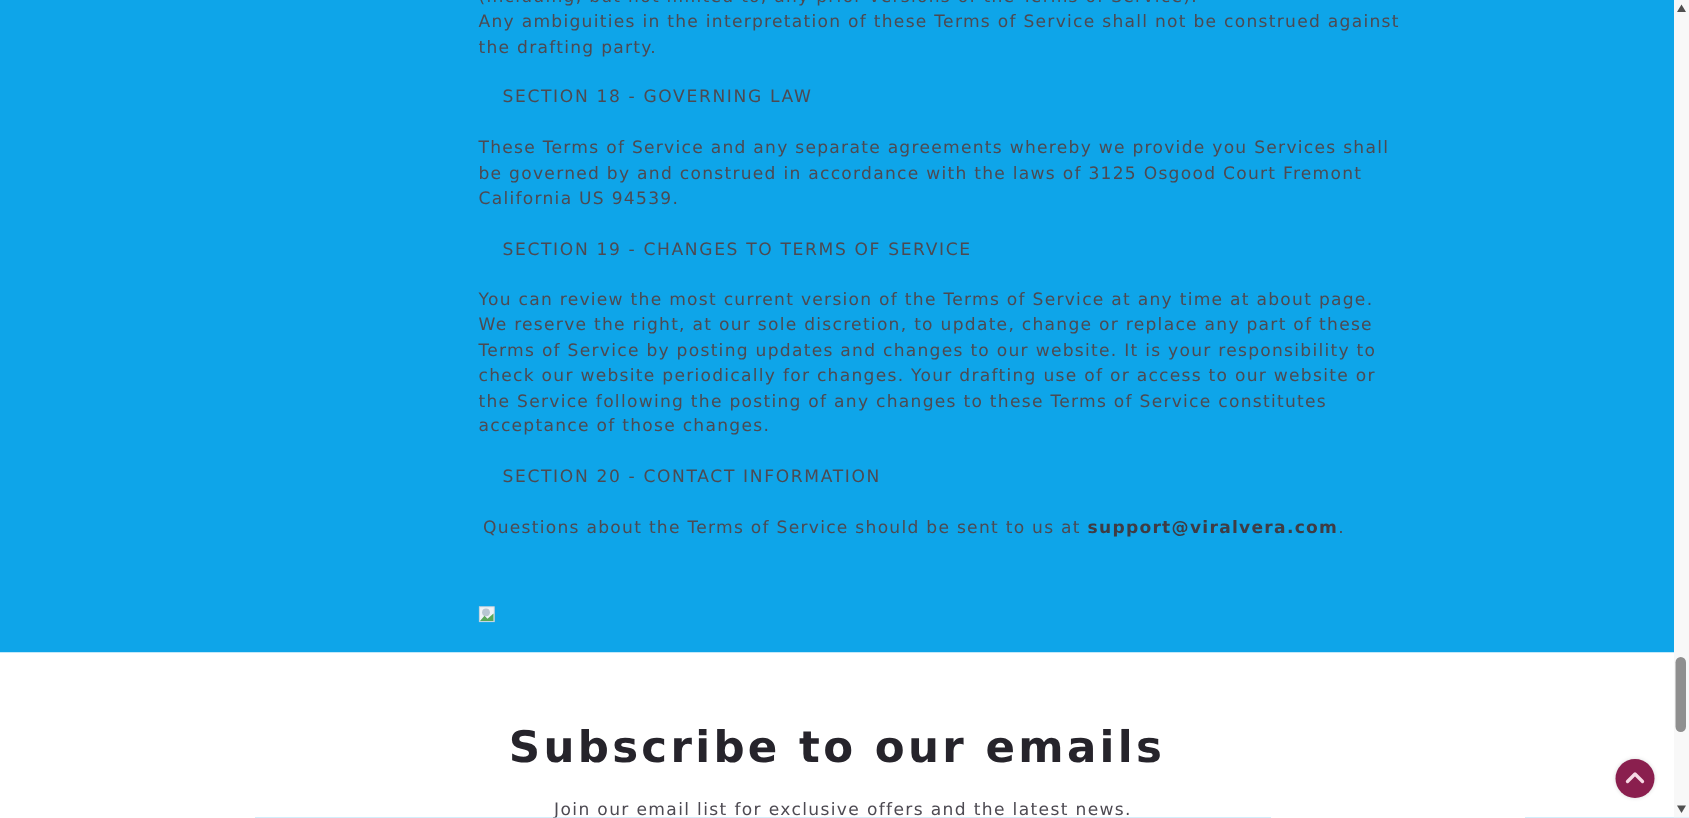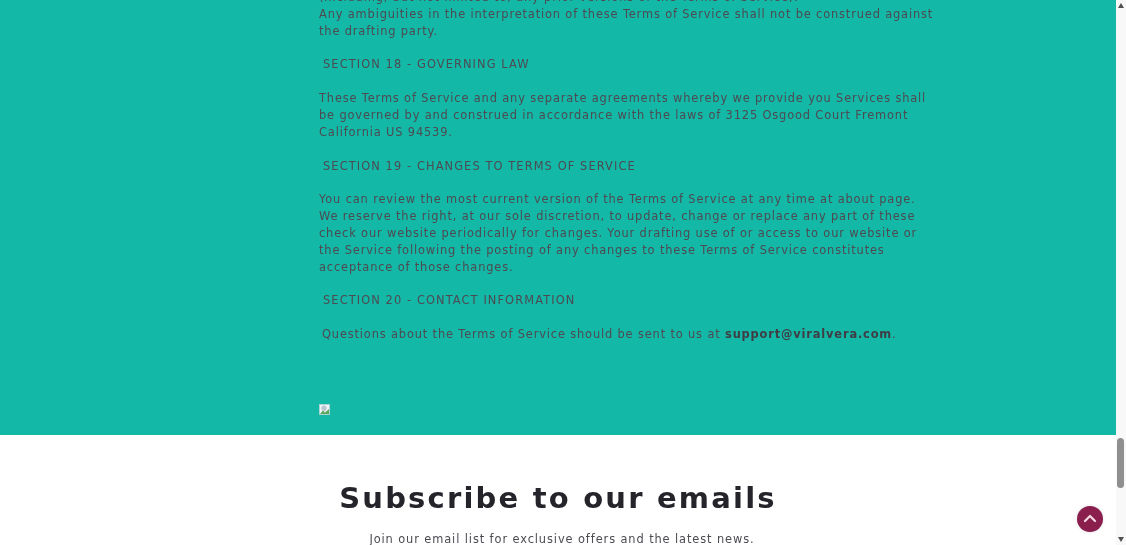--- a/index.html
+++ b/index.html
@@ -16,38 +16,38 @@
       left: 0; top: 0;
       width: 1116px;
       height: 545px;
       overflow: hidden;
     }
     .terms {
       position: absolute;
       left: 0; top: 0;
       width: 1116px;
       height: 435px;
-      background: #14b8a6;
+      background: #0ea5e9;
     }
     .terms-content {
       position: absolute;
       left: 319px;
       top: -11px;
       width: 490px;
       color: #4d4a52;
       font-size: 11.4px;
       letter-spacing: 0.85px;
       line-height: 16.8px;
     }
     .para {
       margin: 0 0 17px 0;
     }
     .para .line { display: block; white-space: nowrap; }
     .heading {
-      margin: 0 0 17px 4px;
+      margin: 0 0 17px 16px;
       text-transform: uppercase;
       letter-spacing: 1.1px;
       white-space: nowrap;
     }
     .contact {
       margin: 4px 0 0 3px;
       white-space: nowrap;
     }
     .contact .email {
       font-weight: bold;
@@ -152,20 +152,21 @@
       <p class="para">
         <span class="line">These Terms of Service and any separate agreements whereby we provide you Services shall</span>
         <span class="line">be governed by and construed in accordance with the laws of 3125 Osgood Court Fremont</span>
         <span class="line">California US 94539.</span>
       </p>
 
       <p class="heading">SECTION 19 - CHANGES TO TERMS OF SERVICE</p>
       <p class="para">
         <span class="line">You can review the most current version of the Terms of Service at any time at about page.</span>
         <span class="line">We reserve the right, at our sole discretion, to update, change or replace any part of these</span>
+        <span class="line">Terms of Service by posting updates and changes to our website. It is your responsibility to</span>
         <span class="line">check our website periodically for changes. Your drafting use of or access to our website or</span>
         <span class="line">the Service following the posting of any changes to these Terms of Service constitutes</span>
         <span class="line">acceptance of those changes.</span>
       </p>
 
       <p class="heading">SECTION 20 - CONTACT INFORMATION</p>
       <p class="contact">
         <span>Questions about the Terms of Service should be sent to us at </span><a class="email">support@viralvera.com</a><span>.</span>
       </p>
     </div>

